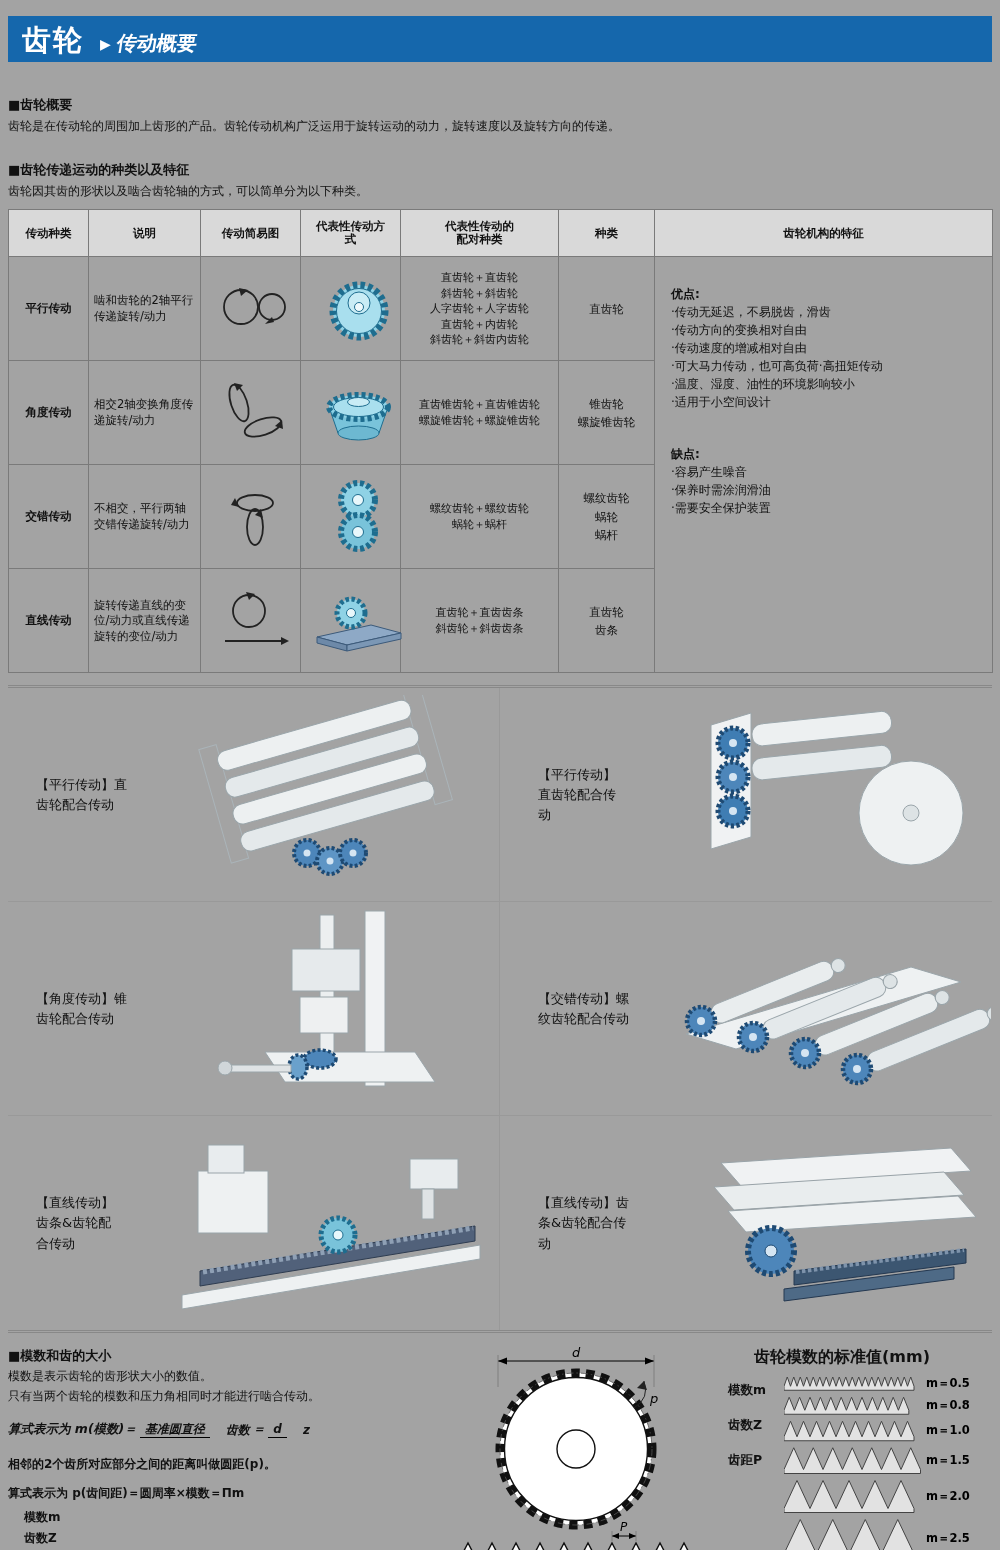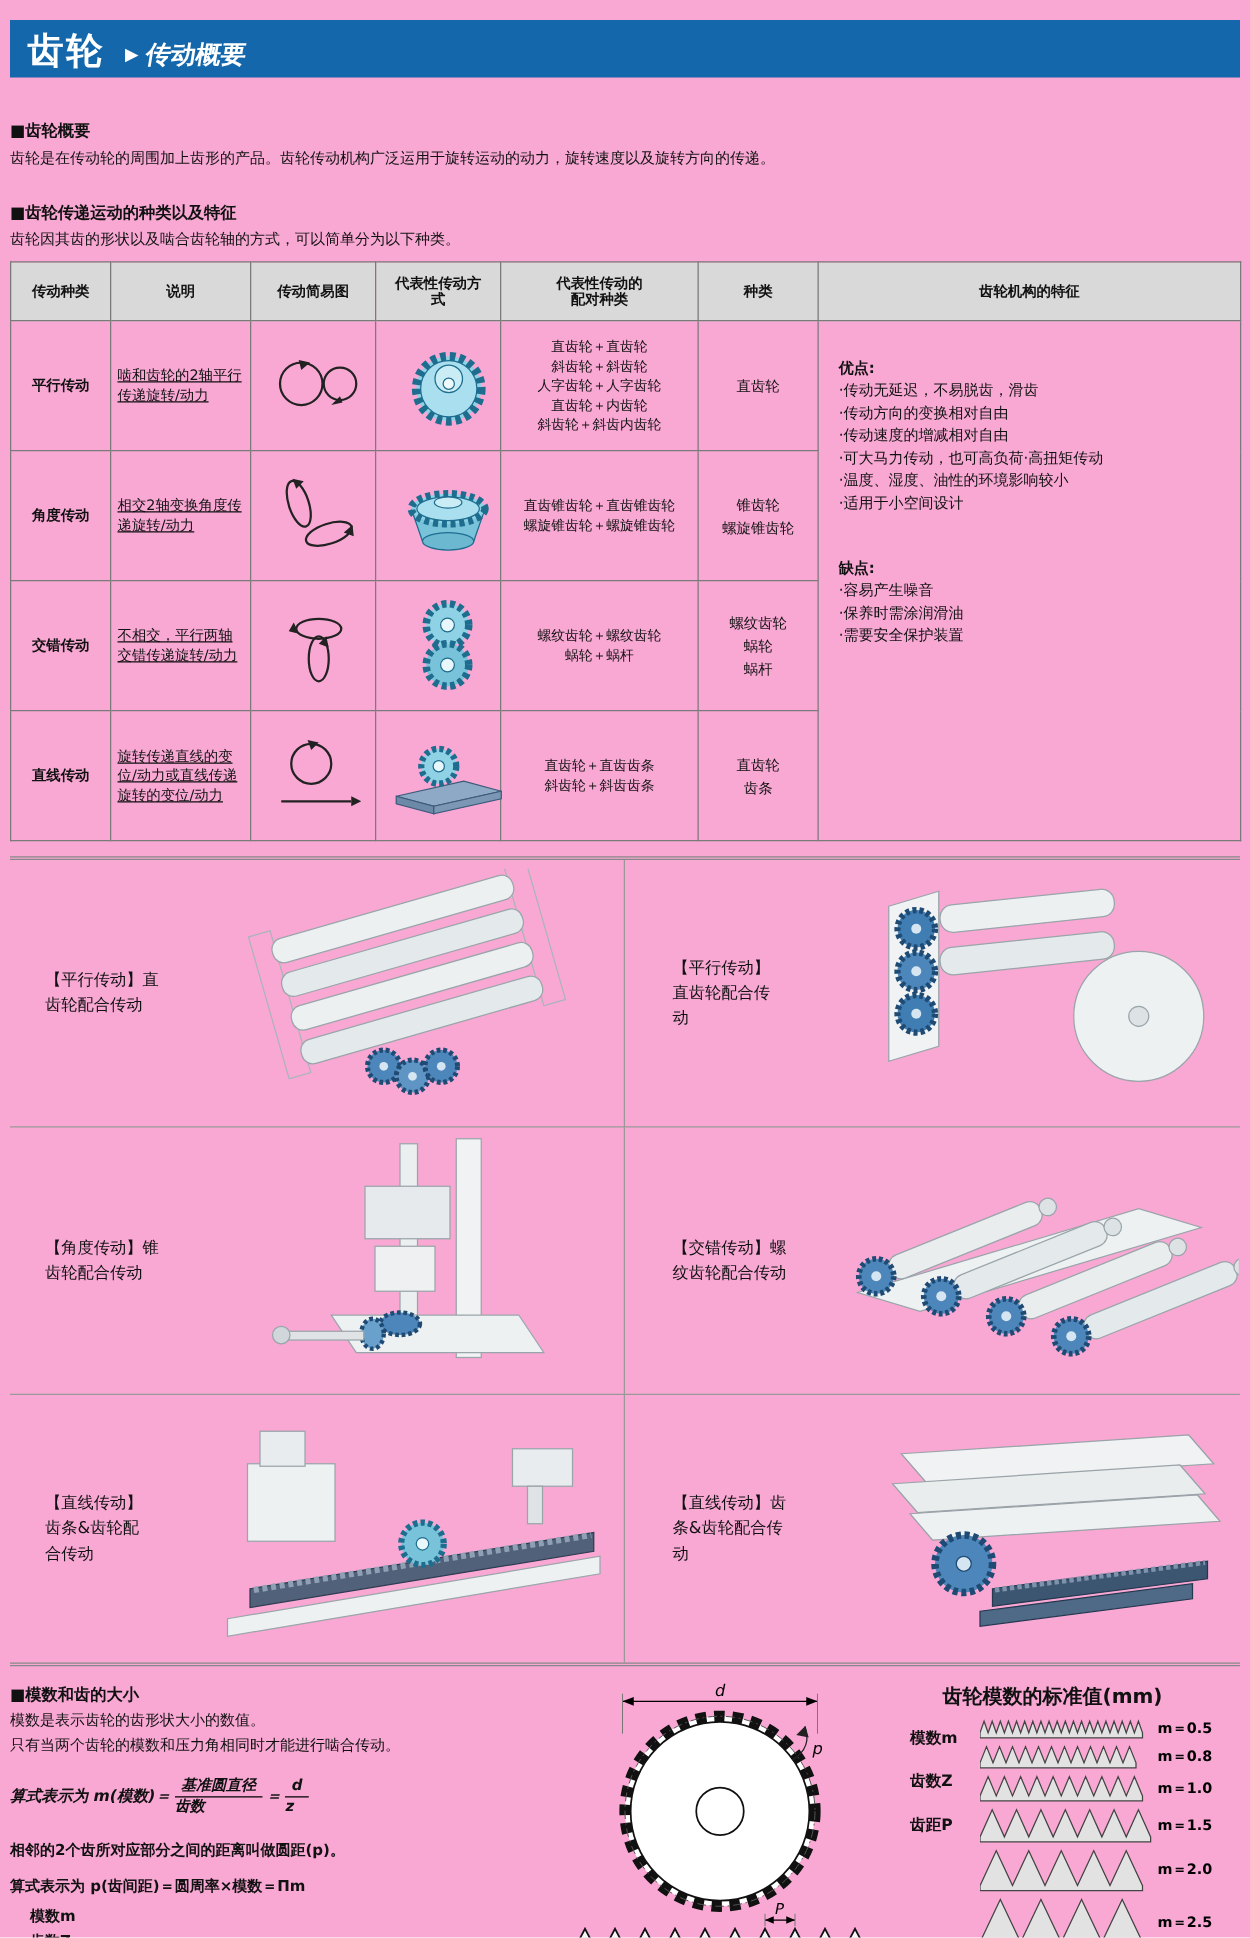--- a/index.html
+++ b/index.html
@@ -1,36 +1,36 @@
 <!DOCTYPE html>
 <html><head>
 <meta charset="utf-8">
 <style>
   * { margin:0; padding:0; box-sizing:border-box; }
   html,body { background:#fff; }
   body { width:1000px; height:1550px; font-family:"DejaVu Sans","Liberation Sans",sans-serif; color:#111; overflow:hidden; }
-  .page { width:1000px; height:1550px; padding:16px 8px 8px; position:relative; background:#f9a8d4; }
+  .page { width:1000px; height:1550px; padding:16px 8px 8px; position:relative; background:#a3a3a3; }
 
   
   .header-bar { height:46px; background:#1567ac; color:#fff; display:flex; align-items:flex-end; padding:4px 14px 7px; }
   .header-title { font-size:29px; font-weight:bold; line-height:1; letter-spacing:2px; }
   .header-arrow { font-size:14px; margin:0 6px 4px 16px; line-height:1; }
   .header-sub { font-size:20px; font-weight:bold; line-height:1; transform:skewX(-9deg); margin-bottom:2px; }
 
   .sec-heading { font-size:13px; font-weight:bold; margin-top:34px; }
   .sec-heading.tight { margin-top:26px; }
   .sec-body { font-size:12px; margin-top:4px; }
 
   
   .types-table { border-collapse:collapse; margin-top:9px; table-layout:fixed; width:984px; }
   .types-table th, .types-table td { border:1px solid #7a7a7a; font-size:11.5px; padding:10px; }
   .types-table th { background:#d9d9d9; font-weight:bold; height:30px; text-align:center; white-space:pre-line; line-height:1.15; }
   .types-table tbody td { height:84px; }
   td.c-type { text-align:center; font-weight:bold; }
-  td.c-desc { padding:4px 5px; line-height:1.35; vertical-align:middle;text-decoration:underline; }
+  td.c-desc { padding:4px 5px; line-height:1.35; vertical-align:middle; }
   td.c-diag, td.c-img { text-align:center; vertical-align:middle; }
   td.c-pairs { text-align:center; white-space:pre-line; line-height:1.42; font-size:11px; vertical-align:middle; }
   td.c-kinds { text-align:center; white-space:pre-line; line-height:1.6; vertical-align:middle; }
   td.c-feat { vertical-align:top; padding:28px 12px 0 16px; font-size:12px; line-height:1.5; }
   .feat-title { font-weight:bold; }
   .feat-cons { margin-top:34px; }
 
   
   .gallery { margin-top:12px; width:984px; border-top:3px double #888; border-bottom:3px double #888;
              display:grid; grid-template-columns:1fr 1fr; grid-auto-rows:214px; }
@@ -41,21 +41,21 @@
   .g-cell:nth-child(even) .g-label { padding-left:38px; width:160px; }
   .g-art { flex:1; display:flex; justify-content:center; align-items:center; }
 
   
   .module-sec { display:flex; margin-top:12px; width:984px; }
   .m-left { width:418px; }
   .m-left .sec-heading { margin-top:2px; }
   .m-line { font-size:12px; margin-top:3px; }
   .m-line-bold { font-size:12px; font-weight:bold; margin-top:18px; }
   .formula { display:flex; align-items:center; font-size:12.5px; font-weight:bold; margin-top:16px;font-style:italic; }
-  .frac { display:inline-flex; flex-direction:column; align-items:flex-start; line-height:1.3; margin:0 3px; font-size:12px; }
+  .frac { display:inline-flex; align-items:flex-end; line-height:1.3; margin:0 3px; font-size:12px;gap:16px; }
   .frac .num { border-bottom:1.5px solid #000; padding:0 5px; }
   .m-sub { font-size:12px; font-weight:bold; margin:5px 0 0 16px; line-height:1.7; }
   .m-mid { width:302px; }
   .m-right { width:264px; }
   .m-std-title { font-size:16px; font-weight:bold; margin:2px 0 6px 26px; }
   .m-std-row { display:flex; }
   .m-std-axis { width:56px; font-size:12.5px; font-weight:bold; padding-top:8px; }
   .m-std-axis div { margin-bottom:18px; }
   svg text { font-family:"DejaVu Sans","Liberation Sans",sans-serif; }
 </style>

